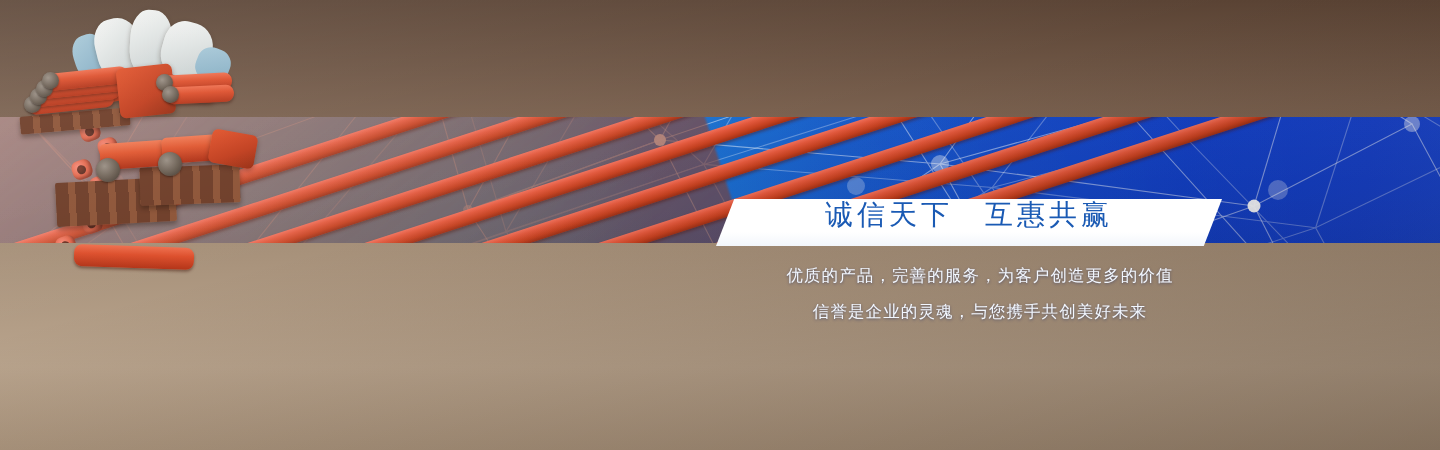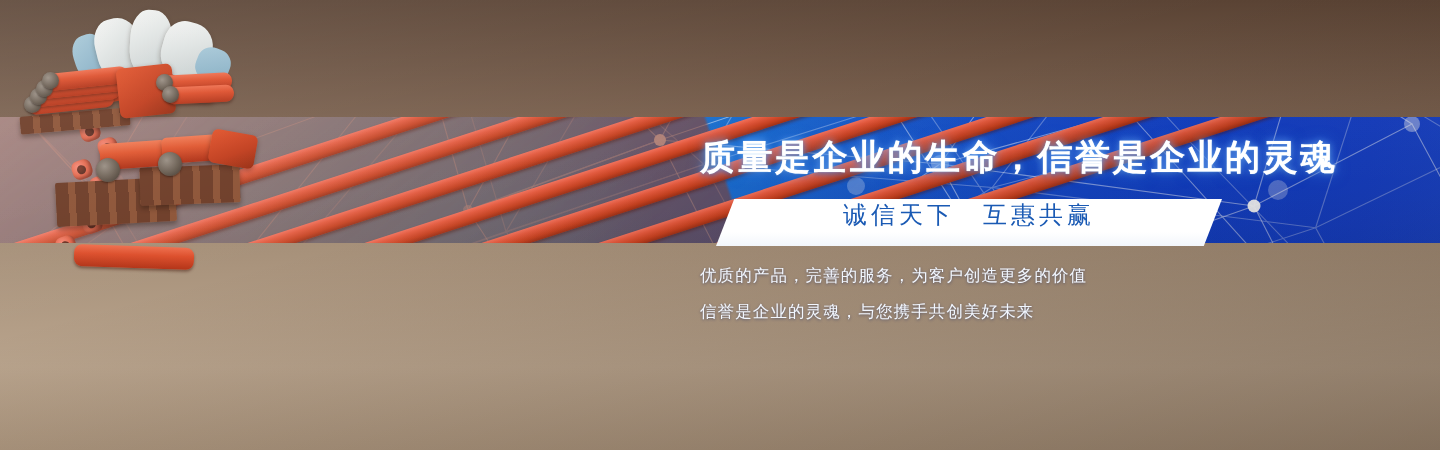--- a/index.html
+++ b/index.html
@@ -171,31 +171,32 @@
     left:716px; top:199px;
     width:506px; height:47px;
     background:linear-gradient(180deg,#ffffff 0%,#ffffff 70%,#f2f6fb 100%);
     clip-path:polygon(3.6% 0%, 100% 0%, 96.4% 100%, 0% 100%);
     box-shadow:0 2px 10px rgba(0,25,90,0.22);
     z-index:6;
   }
   #ribbon-text {
     position:absolute; inset:0;
     display:flex; align-items:center; justify-content:center;
-    font-size:24px;
+    font-size:28px;
     letter-spacing:4px;
     color:#1a5ab4;
     white-space:pre;
     padding-bottom:15px;
   }
 
   
   .subline {
     position:absolute;
     width:560px; left:700px;
+    text-align:center;
     font-size:16.5px;
     letter-spacing:1.1px;
     color:#f2f7ff;
     white-space:nowrap;
     text-shadow:0 1px 3px rgba(0,25,95,0.45);
     z-index:6;
   }
   #subline-1 { top:265px; }
   #subline-2 { top:301px; }
 </style>
@@ -363,21 +364,20 @@
       <div class="shaft" style="left:162px; top:136px; width:60px; transform:rotate(-4deg);"></div>
       <div class="flange" style="left:158px; top:152px; width:24px; height:24px;"></div>
       <div class="redheap" style="left:210px; top:132px; width:46px; height:34px; transform:rotate(10deg);"></div>
 
       <div class="pipe" style="left:74px; top:246px; width:120px; height:22px; transform:rotate(2deg);"></div>
 
       <div class="shade"></div>
     </div>
   </div>
 
-  <div id="headline">质量是企业的生命，信誉是企业的灵魂</div>
 
   <div id="ribbon">
     <div id="ribbon-text">诚信天下　互惠共赢</div>
   </div>
 
   <div class="subline" id="subline-1">优质的产品，完善的服务，为客户创造更多的价值</div>
   <div class="subline" id="subline-2">信誉是企业的灵魂，与您携手共创美好未来</div>
 
 </div>
 

